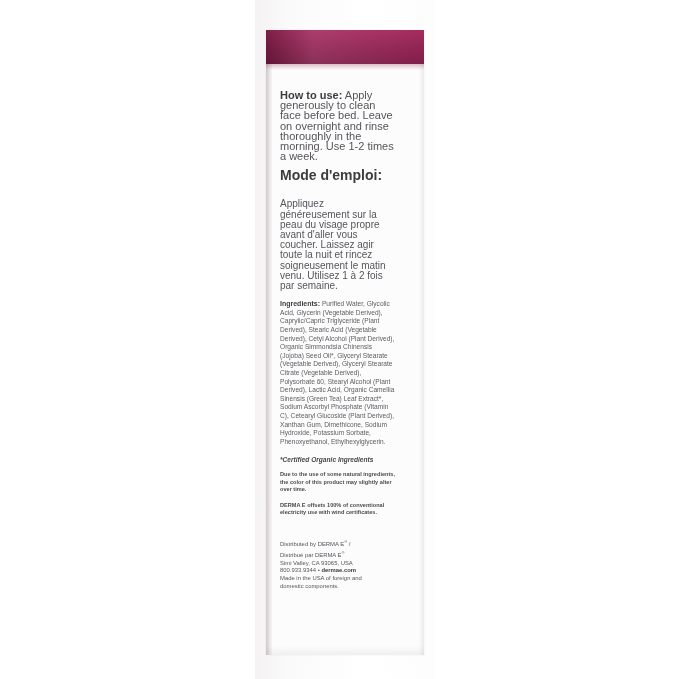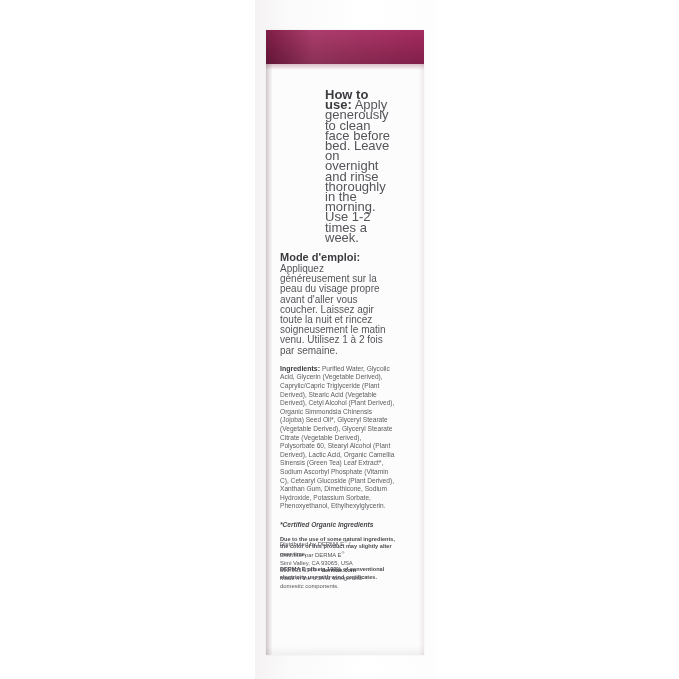--- a/index.html
+++ b/index.html
@@ -94,37 +94,36 @@
     top: 60px;
     width: 116px;
     color: #5c5a5c;
   }
 
   .blk {
     margin-bottom: 9px;
   }
 
   .t-howto {
-    font-size: 13px;
+    font-size: 11px;
     line-height: 10.2px;
     color: #56545a;
     text-align: left;
-    margin-left: 45px;
   }
   .t-howto b, .lbl {
     font-weight: 700;
     color: #3d3b40;
   }
 
   .t-head {
-    font-size: 11px;
+    font-size: 14px;
     line-height: 11px;
     font-weight: 700;
     color: #3d3b40;
-    margin-bottom: 1px;
+    margin-bottom: 18px;
   }
 
   .t-fr {
     font-size: 10px;
     line-height: 10.2px;
     color: #56545a;
   }
 
   .t-ing {
     font-size: 6.6px;

